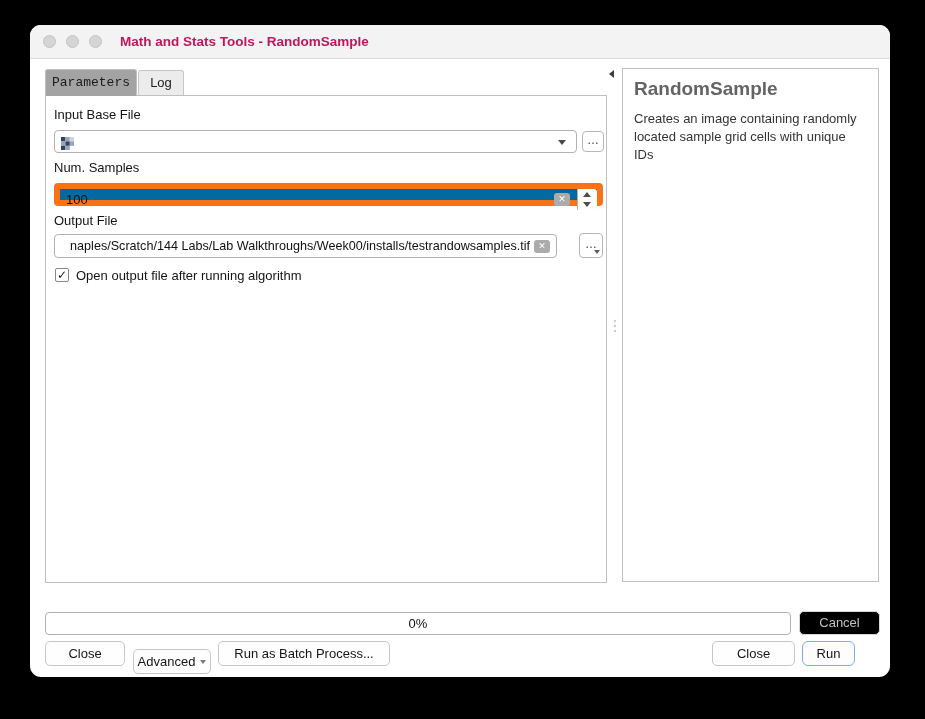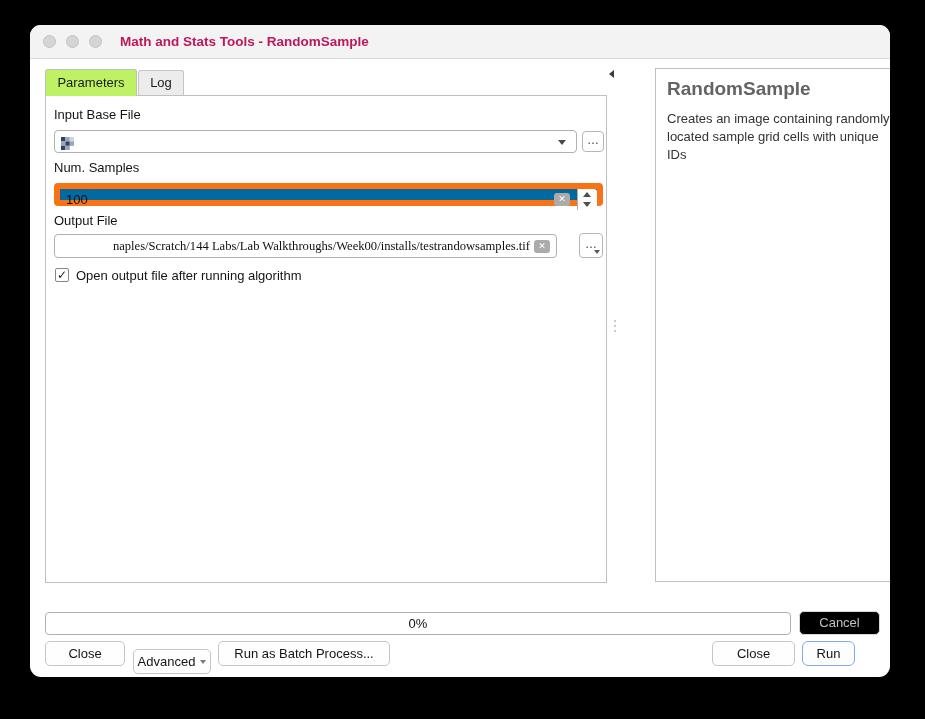--- a/index.html
+++ b/index.html
@@ -27,34 +27,34 @@
     position:absolute;left:90px;top:0;height:33px;line-height:33px;
     font-size:13.5px;font-weight:bold;color:#be185d;white-space:nowrap;
   }
   
   .tab{
     position:absolute;box-sizing:border-box;border-radius:3px 3px 0 0;
     font-size:13px;color:#1b1b1b;text-align:center;
   }
   .tab-active{
     left:15px;top:44px;width:92px;height:27px;line-height:25px;
-    background:#bef264;border:1px solid #bfbfbf;border-bottom:none;z-index:3;
+    background:#a3a3a3;border:1px solid #bfbfbf;border-bottom:none;z-index:3;font-family:Liberation Mono, monospace;
   }
   .tab-inactive{
     left:108px;top:45px;width:46px;height:25px;line-height:23px;
     background:#ececec;border:1px solid #c6c6c6;border-bottom:none;z-index:1;
   }
   
   .panel-left{
     position:absolute;left:15px;top:70px;width:562px;height:488px;
     background:#fff;border:1px solid #c0c0c0;box-sizing:border-box;z-index:2;
   }
   .panel-right{
     position:absolute;left:592px;top:43px;width:257px;height:514px;
-    background:#fff;border:1px solid #c0c0c0;box-sizing:border-box;margin-left:33px;
+    background:#fff;border:1px solid #c0c0c0;box-sizing:border-box;
   }
   .splitter-arrow{
     position:absolute;left:579px;top:45px;width:0;height:0;
     border-top:4px solid transparent;border-bottom:4px solid transparent;
     border-right:5px solid #3c3c3c;cursor:pointer;
   }
   .splitter-dots{position:absolute;left:584px;top:295px;display:flex;flex-direction:column;gap:3px;cursor:col-resize;}
   .splitter-dots i{width:2px;height:2px;border-radius:50%;background:#b9b9b9;}
   
   .fld-label{position:absolute;left:8px;font-size:13px;color:#141414;white-space:nowrap;}
@@ -103,21 +103,21 @@
     border-left:4px solid transparent;border-right:4px solid transparent;}
   .spin-up{top:3px;border-bottom:5px solid #4d4d4d;}
   .spin-down{bottom:3px;border-top:5px solid #4d4d4d;}
   .text-input{
     position:absolute;left:8px;top:138px;width:503px;height:24px;box-sizing:border-box;
     border:1px solid #b1b1b1;border-radius:4px;background:#fff;
   }
   .text-input-inner{
     position:absolute;left:4px;right:26px;top:0;height:22px;line-height:22px;
     font-size:12.6px;color:#101010;white-space:nowrap;overflow:hidden;
-    direction:rtl;text-align:right;font-family:Liberation Serif, serif;
+    direction:rtl;text-align:right;
   }
   .checkbox-row{position:absolute;left:9px;top:172px;height:15px;cursor:pointer;}
   .checkbox{
     position:absolute;left:0;top:0;width:14px;height:14px;box-sizing:border-box;
     border:1px solid #878787;border-radius:2px;background:#fff;
     font-size:12px;line-height:12px;text-align:center;color:#1a1a1a;font-weight:bold;
   }
   .checkbox-label{position:absolute;left:21px;top:0;line-height:15px;font-size:13px;color:#141414;white-space:nowrap;}
   
   .help-title{position:absolute;left:11px;top:9px;font-size:19px;font-weight:bold;color:#646464;}

